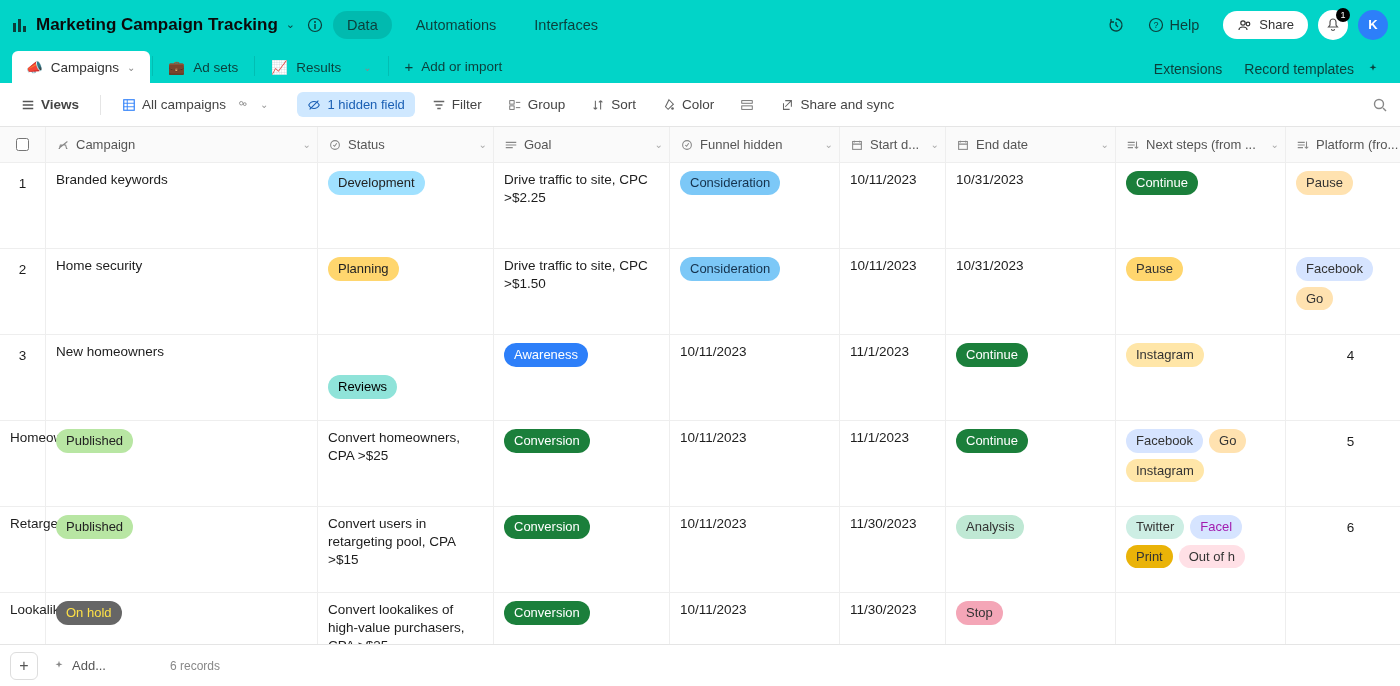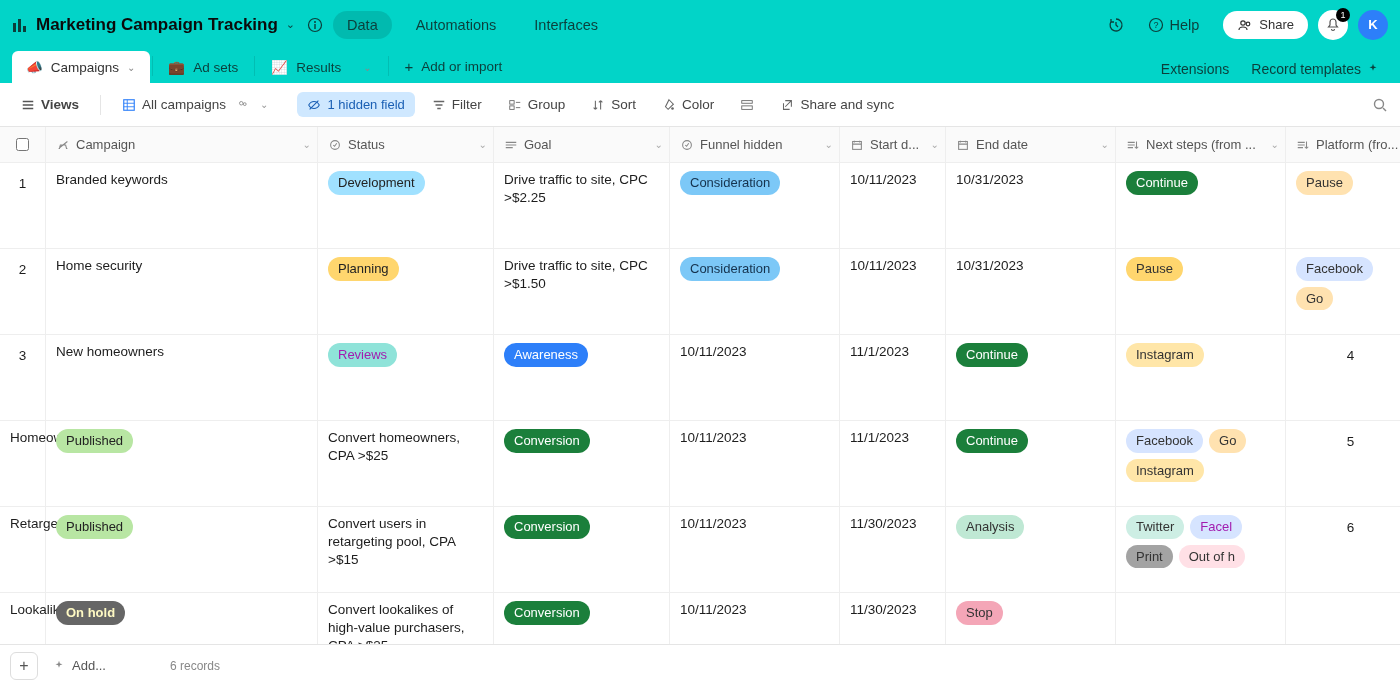--- a/index.html
+++ b/index.html
@@ -109,21 +109,21 @@
     <span>Results</span>
     <span class="chev" style="margin-left:14px;">⌄</span>
   </div>
   <div class="tab-sep"></div>
   <div class="tab">
     <span style="font-size:15px;">+</span>
     <span>Add or import</span>
   </div>
   <div class="rightlinks">
     <span>Extensions</span>
-    <span style="display:flex;gap:5px;align-items:center;">
+    <span style="display:flex;gap:12px;align-items:center;">
       <span>Record templates</span>
       <svg class="hico" viewBox="0 0 16 16">
           <path d="M8 2l1 3 3 1-3 1-1 3-1-3-3-1 3-1z" fill="#0b3f3b"></path>
         </svg>
     </span>
   </div>
 </div>
 
 <div class="viewbar">
   <div class="vb-btn">
@@ -297,21 +297,21 @@
       </div>
       <div class="cell">
         <div class="pill-row">
           <span class="pill" style="background:#d6e4ff;color:#333;">Facebook</span>
           <span class="pill" style="background:#ffe2b0;color:#333;">Go</span>
         </div>
       </div>
       <div class="cell rowno">3</div>
       <div class="cell">New homeowners</div>
       <div class="cell">
-        <span class="pill" style="background:#8fe3d9;color:#a21caf;">Reviews</span>
+        <span class="pill" style="background:#8fe3d9;color:#000000;margin-top:32px;">Reviews</span>
       </div>
       <div class="cell">
         <span class="pill" style="background:#2d7ff9;color:#fff;">Awareness</span>
       </div>
       <div class="cell">10/11/2023</div>
       <div class="cell">11/1/2023</div>
       <div class="cell">
         <span class="pill" style="background:#1b7f3b;color:#fff;">Continue</span>
       </div>
       <div class="cell">
@@ -351,28 +351,28 @@
       </div>
       <div class="cell">10/11/2023</div>
       <div class="cell">11/30/2023</div>
       <div class="cell">
         <span class="pill" style="background:#bfe8d4;color:#333;">Analysis</span>
       </div>
       <div class="cell">
         <div class="pill-row">
           <span class="pill" style="background:#cdeee4;color:#333;">Twitter</span>
           <span class="pill" style="background:#d6e4ff;color:#a21caf;">Facel</span>
-          <span class="pill" style="background:#a3a3a3;color:#333;">Print</span>
+          <span class="pill" style="background:#eab308;color:#333;">Print</span>
           <span class="pill" style="background:#ffe0e6;color:#333;">Out of h</span>
         </div>
       </div>
       <div class="cell rowno">6</div>
       <div class="cell">Lookalikes</div>
       <div class="cell">
-        <span class="pill" style="background:#666666;color:#fef9c3;font-weight:bold;">On hold</span>
+        <span class="pill" style="background:#666666;color:#fde047;">On hold</span>
       </div>
       <div class="cell">Convert lookalikes of high-value purchasers, CPA &gt;$35</div>
       <div class="cell">
         <span class="pill" style="background:#1b7f3b;color:#fff;">Conversion</span>
       </div>
       <div class="cell">10/11/2023</div>
       <div class="cell">11/30/2023</div>
       <div class="cell">
         <span class="pill" style="background:#f4a6b7;color:#333;">Stop</span>
       </div>

